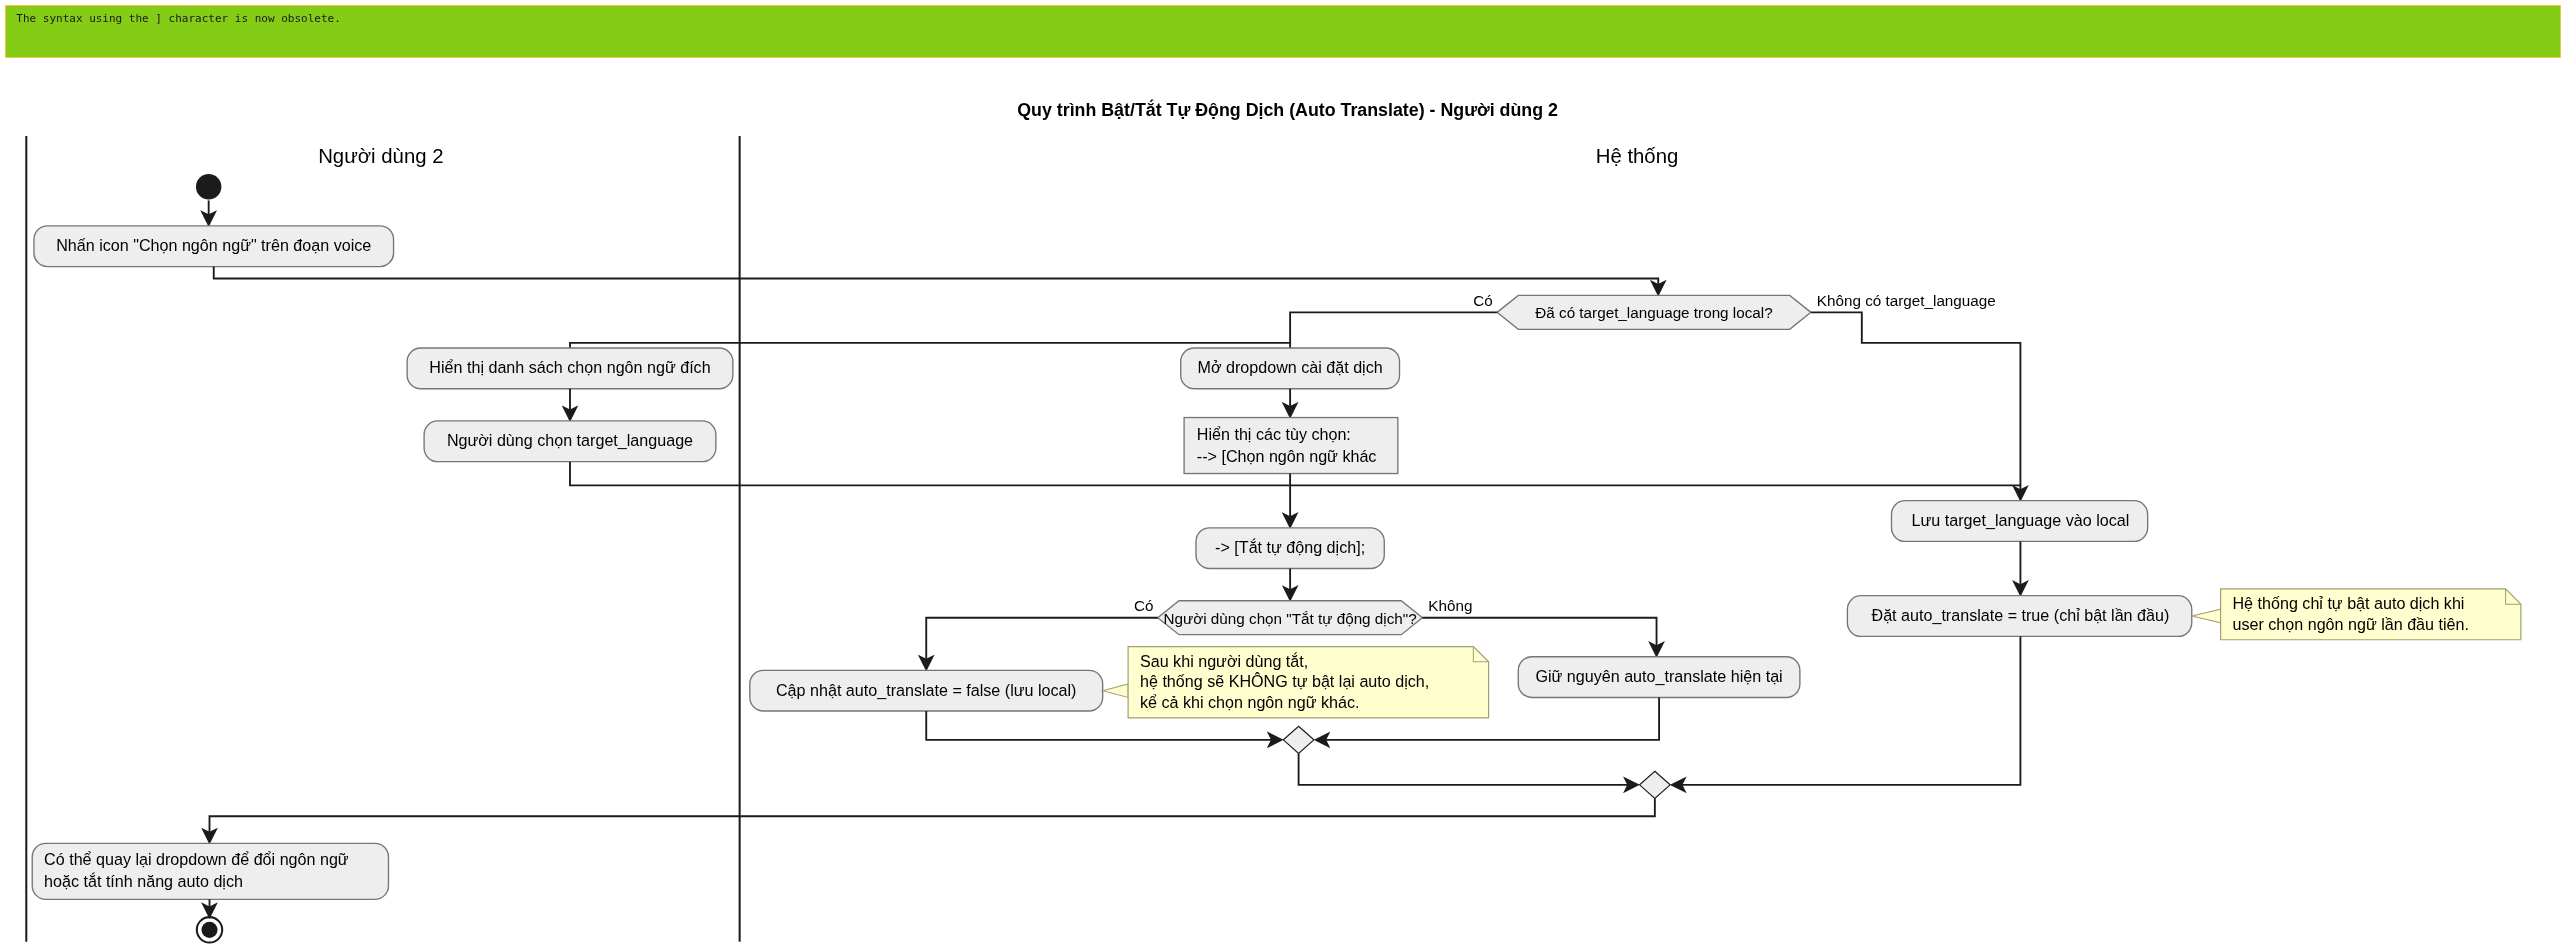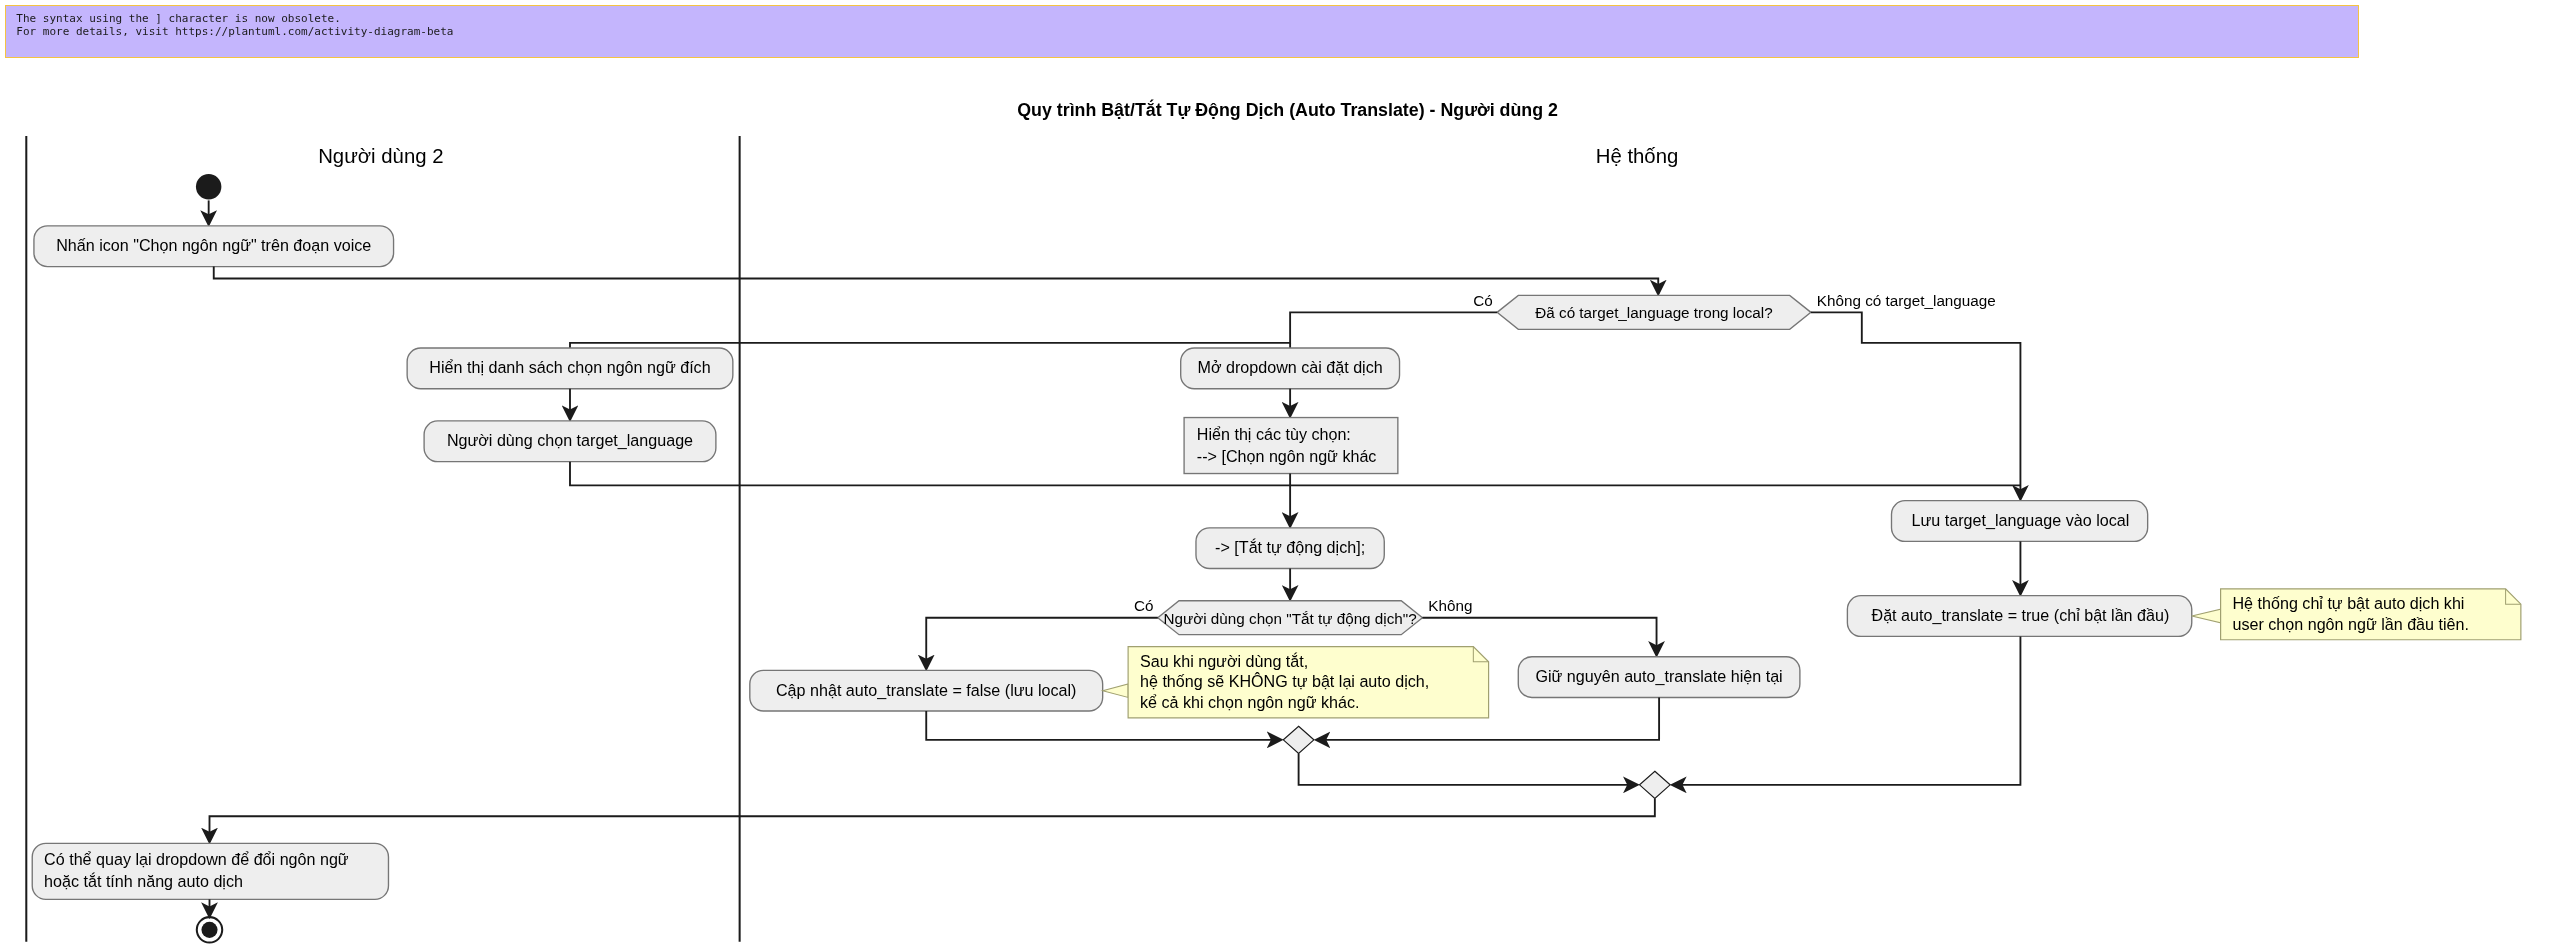--- a/index.html
+++ b/index.html
@@ -5,22 +5,22 @@
   html,body{margin:0;padding:0;background:#ffffff;}
   body{
     width:2576px;height:953px;
     font-family:"Liberation Sans", sans-serif;
     overflow:hidden;
   }
   #root{position:relative;width:2576px;height:953px;}
 
   
   .warn-banner{
-    position:absolute;left:5.1px;top:5.1px;width:2354px;height:53px;
-    background:#c4b5fd;border:0.8px solid #F5C342;
+    position:absolute;left:5.1px;top:5.1px;width:2556px;height:53px;
+    background:#84cc16;border:0.8px solid #F5C342;
     box-sizing:border-box;
   }
   .warn-banner .line{
     font-family:"DejaVu Sans Mono","Liberation Mono",monospace;
     font-size:11px;color:#1b1b1b;line-height:12.7px;
     margin-left:10.2px;white-space:pre;
   }
   .warn-banner .line:first-child{margin-top:6.8px;}
 
   
@@ -43,21 +43,20 @@
   .node-fill{fill:#1b1b1b;}
   .node-ring{fill:none;stroke:#1b1b1b;stroke-width:2.4;}
 </style>
 </head>
 <body>
 
 <div id="root">
 
   <div class="warn-banner">
     <div class="line">The syntax using the ] character is now obsolete.</div>
-    <div class="line">For more details, visit https://plantuml.com/activity-diagram-beta</div>
   </div>
 
   <svg id="diagram" width="2576" height="953" viewBox="0 0 3037 1123" xmlns="http://www.w3.org/2000/svg">
 
     <defs>
       <marker id="arrow" viewBox="0 0 12 12" refX="10" refY="6" markerWidth="9" markerHeight="9" orient="auto-start-reverse">
         <path d="M0,0 L12,6 L0,12 L3,6 z" fill="#1b1b1b"></path>
       </marker>
     </defs>
 

